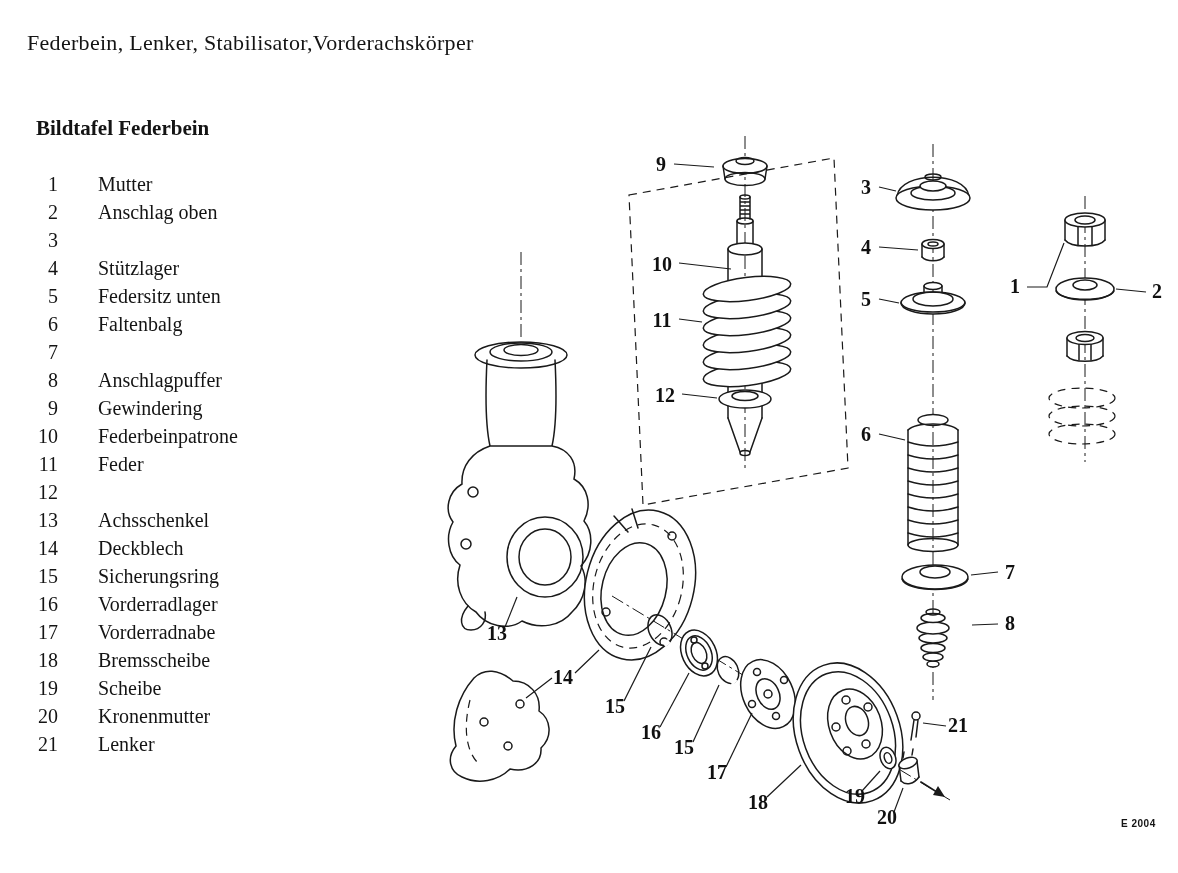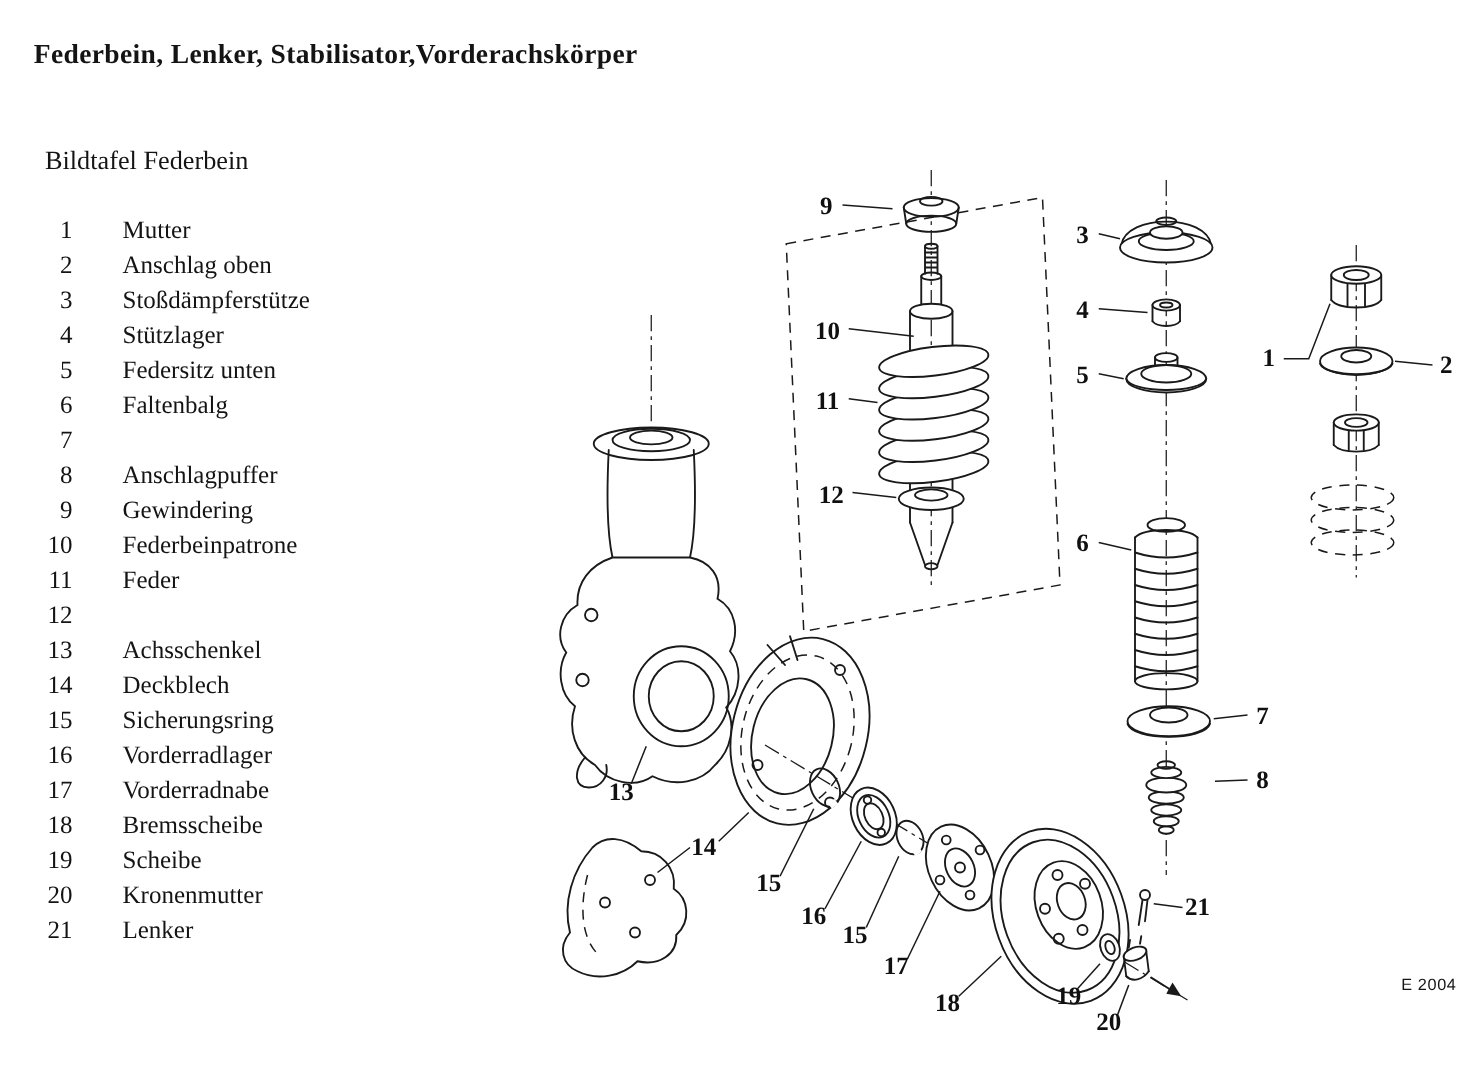--- a/index.html
+++ b/index.html
@@ -1,28 +1,28 @@
 <!DOCTYPE html>
 <html><head>
 <meta charset="utf-8">
 <style>
   html,body{margin:0;padding:0}
   body{
     width:1178px;height:873px;position:relative;overflow:hidden;
     background:#ffffff;color:#141414;
     font-family:"Liberation Serif", serif;
   }
-  .page-title{position:absolute;left:27px;top:30px;margin:0;font-size:22px;font-weight:bold;letter-spacing:.3px}
-  .section-title{position:absolute;left:36px;top:116px;margin:0;font-size:21px;font-weight:normal}
+  .page-title{position:absolute;left:27px;top:30px;margin:0;font-size:22px;font-weight:normal;letter-spacing:.3px}
+  .section-title{position:absolute;left:36px;top:116px;margin:0;font-size:21px;font-weight:bold}
   .parts{position:absolute;left:34px;top:170px;margin:0;padding:0;list-style:none;font-size:20px;line-height:28px}
   .row{display:flex;align-items:flex-start}
   .num{flex:0 0 24px;text-align:right}
   .lblcol{margin-left:40px}
   .note{display:block}
-  .plate-code{position:absolute;left:1121px;top:780px;font-family:"Liberation Sans",sans-serif;font-weight:normal;font-size:13px;letter-spacing:.5px}
+  .plate-code{position:absolute;left:1121px;top:818px;font-family:"Liberation Sans",sans-serif;font-weight:bold;font-size:10px;letter-spacing:.5px}
   .diagram{position:absolute;left:430px;top:100px}
   .s{stroke:#1a1a1a;stroke-width:1.5;fill:none;stroke-linecap:round}
   .sf{stroke:#1a1a1a;stroke-width:1.5;fill:#ffffff}
   .cl{stroke:#1a1a1a;stroke-width:1;fill:none;stroke-dasharray:13 4 3 4}
   .dsh{stroke:#1a1a1a;stroke-width:1.2;fill:none;stroke-dasharray:8 6}
   .ldr{stroke:#1a1a1a;stroke-width:1.2;fill:none}
   .gap{stroke:#ffffff;stroke-width:5;fill:none}
   text.co{font-family:"Liberation Serif",serif;font-weight:bold;font-size:20px;fill:#101010;text-anchor:middle}
 </style>
 </head>
@@ -37,21 +37,20 @@
     <li class="row">
         <span class="num">1</span>
         <span class="lblcol"><span>Mutter</span></span>
       </li>
     <li class="row">
         <span class="num">2</span>
         <span class="lblcol"><span>Anschlag oben</span></span>
       </li>
     <li class="row">
         <span class="num">3</span>
-        <span class="lblcol"><span>Stoßdämpferstütze</span></span>
       </li>
     <li class="row">
         <span class="num">4</span>
         <span class="lblcol"><span>Stützlager</span></span>
       </li>
     <li class="row">
         <span class="num">5</span>
         <span class="lblcol"><span>Federsitz unten</span></span>
       </li>
     <li class="row">

